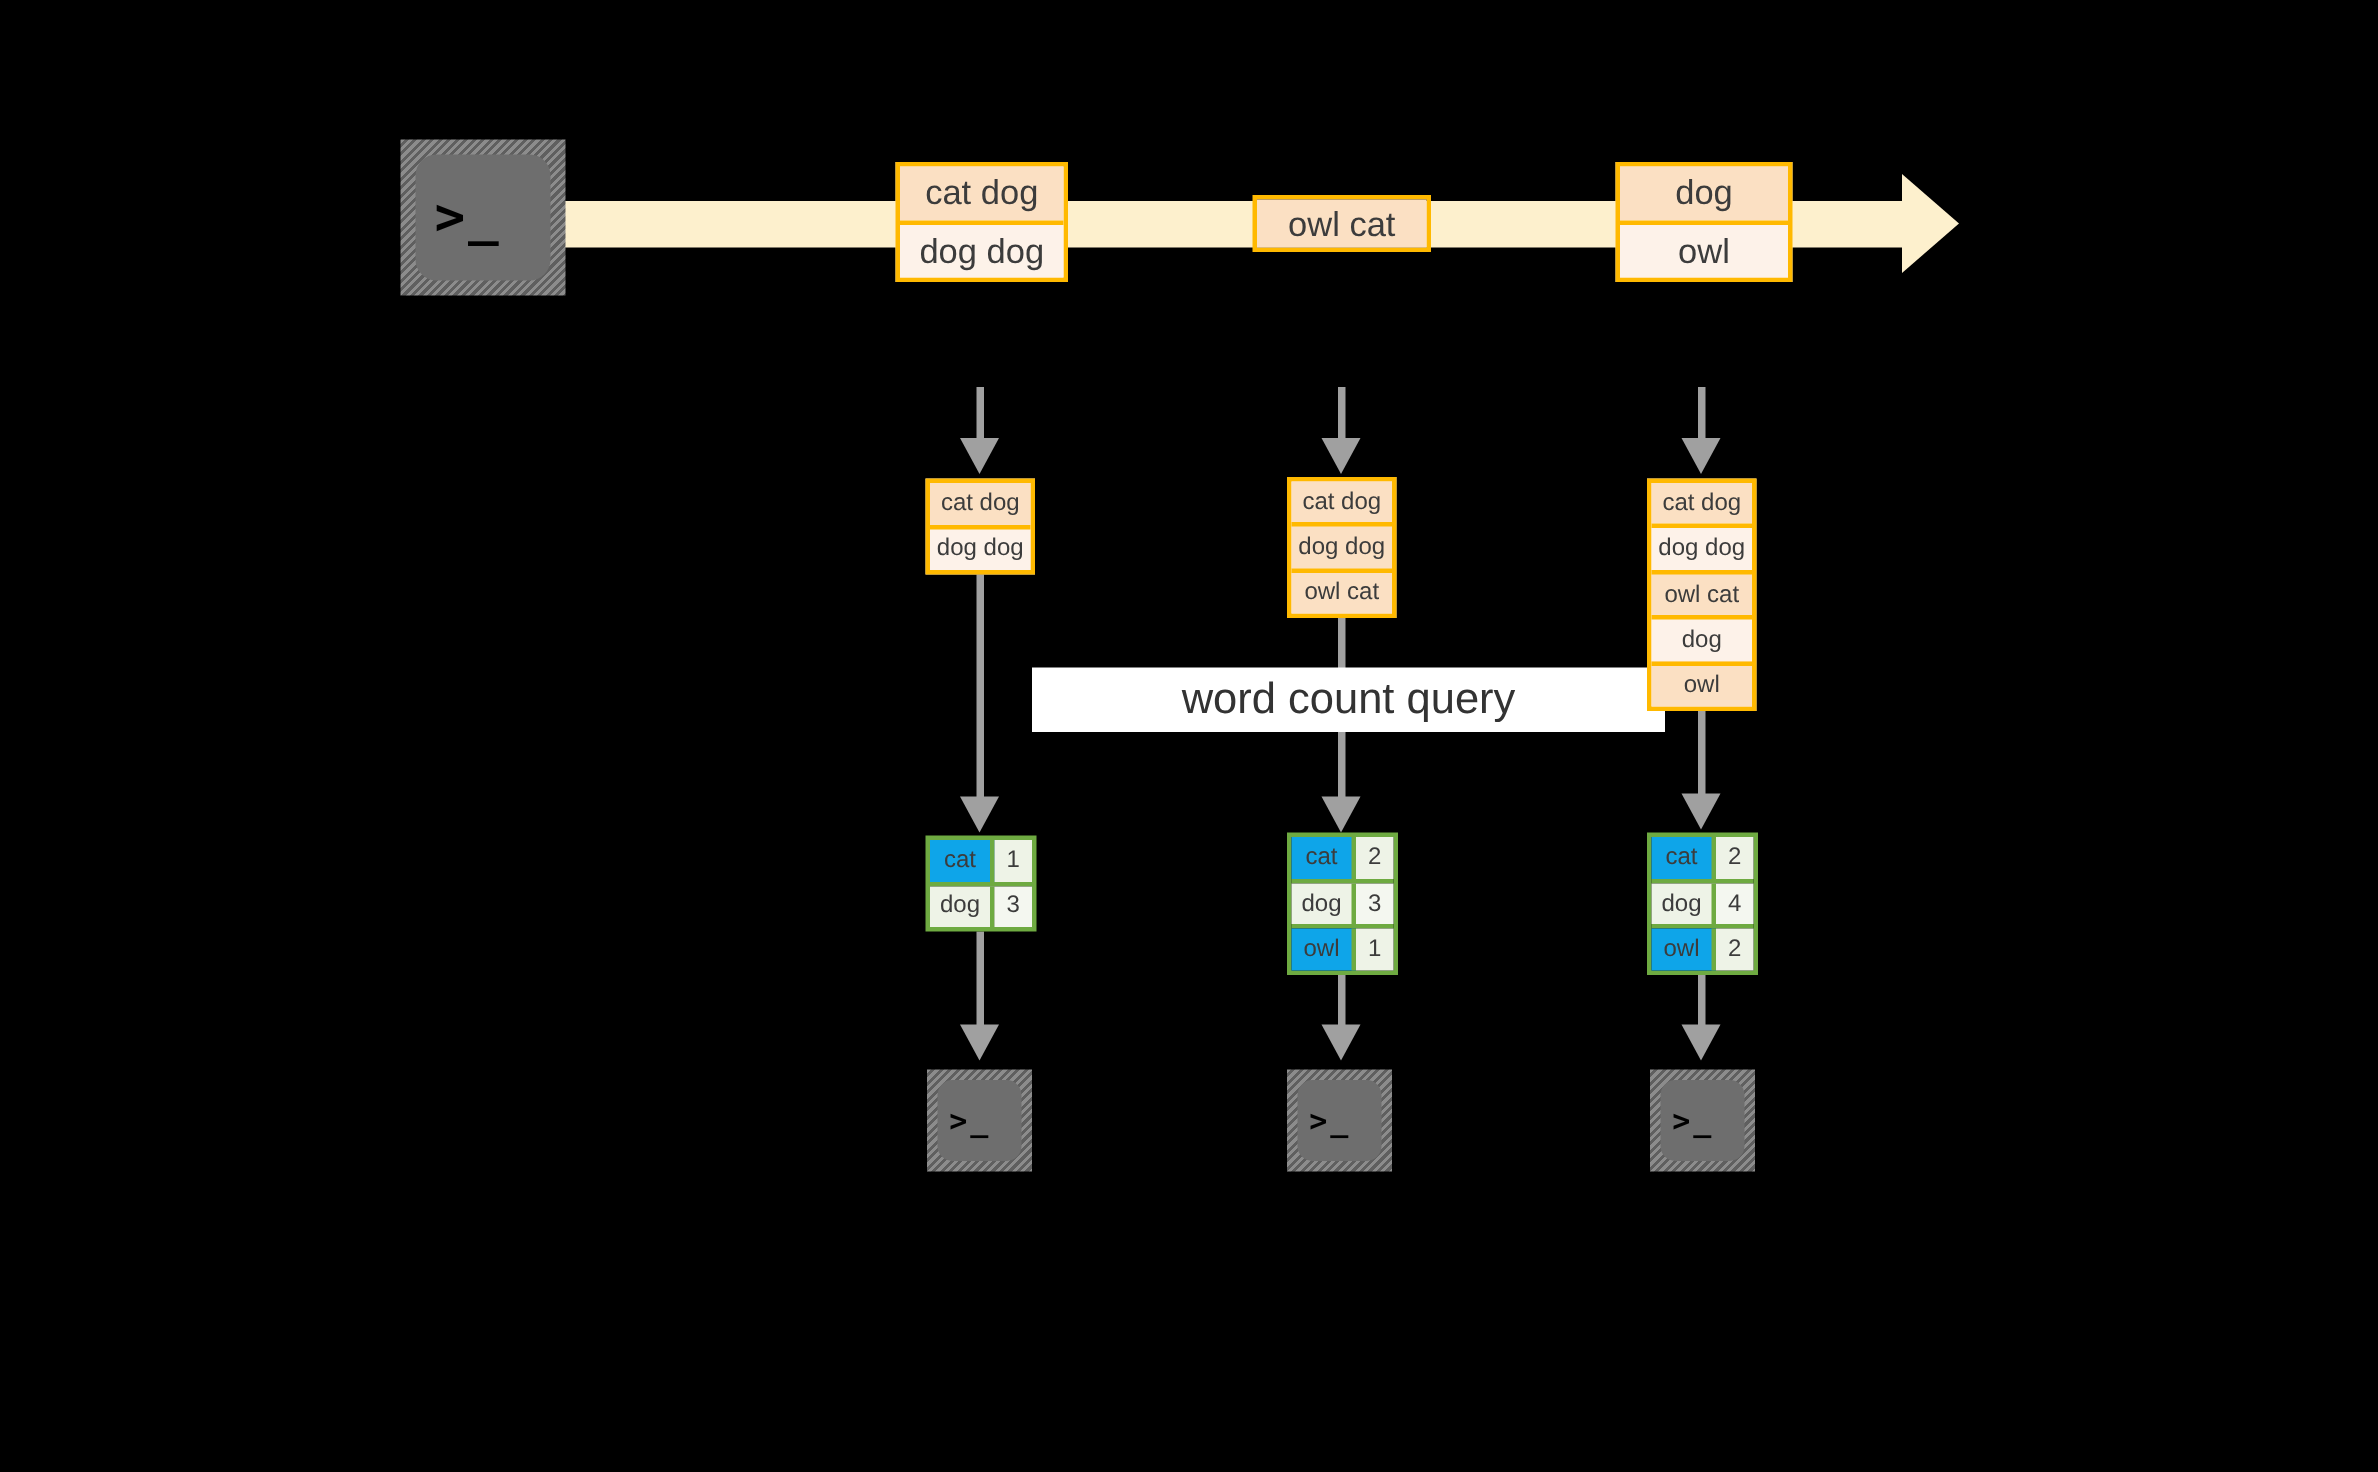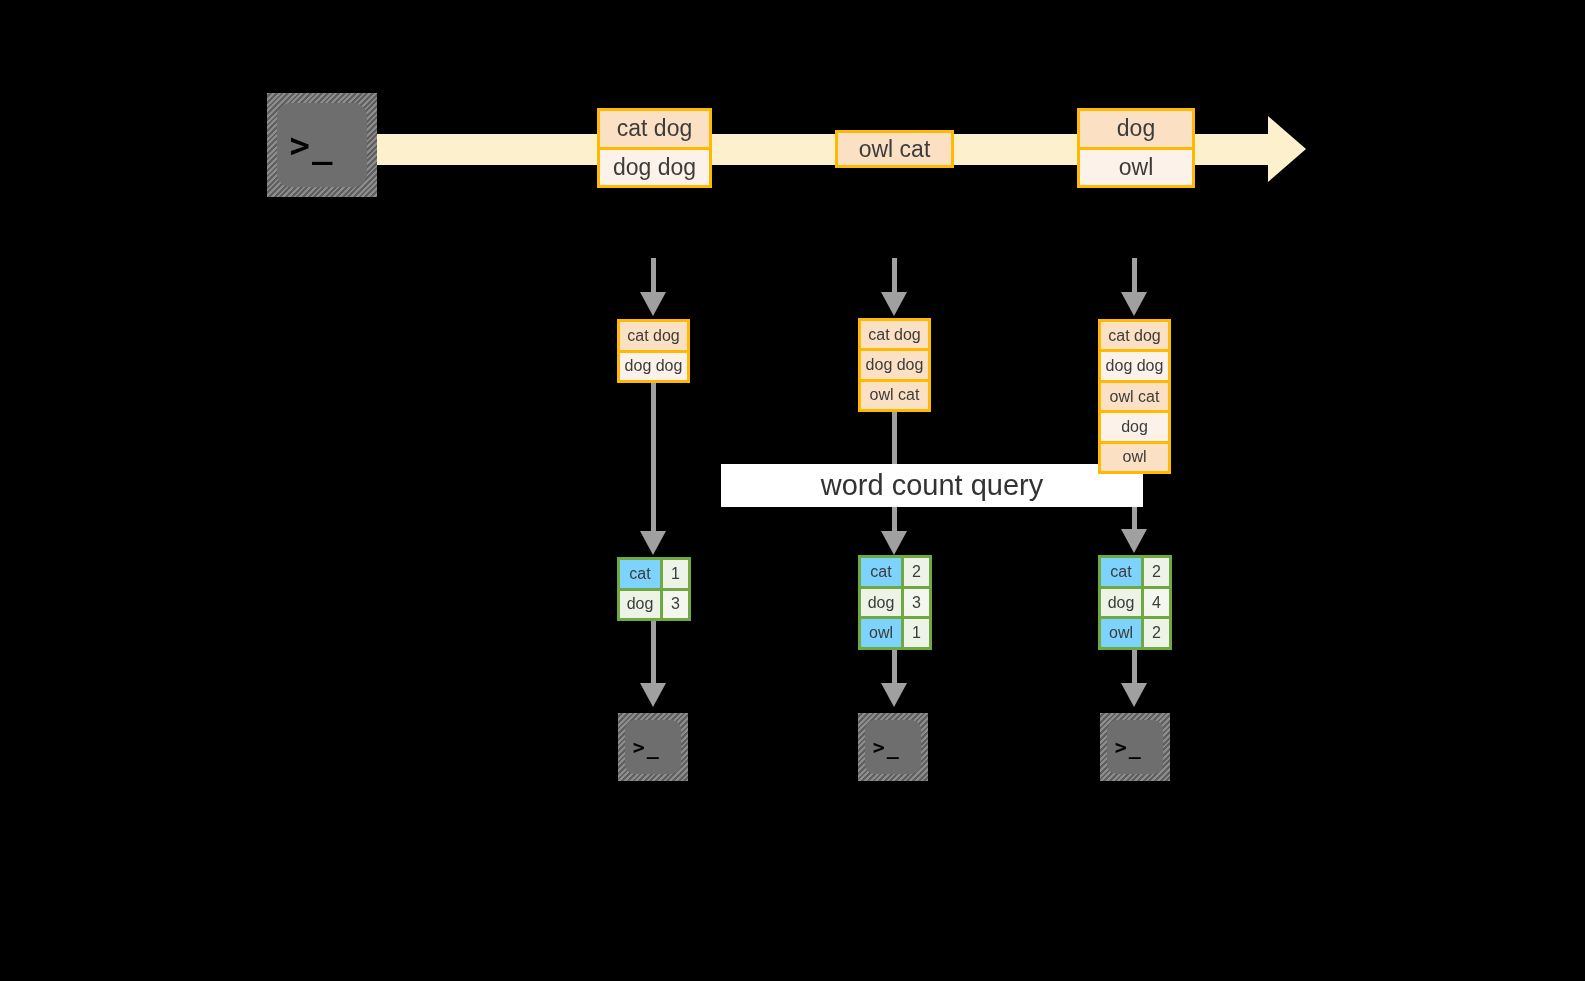--- a/index.html
+++ b/index.html
@@ -104,21 +104,21 @@
     display: flex;
   }
   .grow + .grow { border-top: 3px solid #6eaa41; }
   .gcell-k {
     box-sizing: border-box;
     display: flex;
     align-items: center;
     justify-content: center;
     color: #3c3c3c;
     border-right: 3px solid #6eaa41;
-    background: #7dd3fc;
+    background: #0ea5e9;
   }
   .gcell-v {
     box-sizing: border-box;
     flex: 1 1 auto;
     display: flex;
     align-items: center;
     justify-content: center;
     color: #3c3c3c;
     background: #eef3e7;
   }
@@ -178,21 +178,21 @@
 
   <div class="obox" style="left:835px; top:130px; width:119px; height:38px;">
     <div class="orow dark" style="font-size:23px;">owl cat</div>
   </div>
 
   <div class="obox" style="left:1077px; top:108px; width:118px; height:80px;">
     <div class="orow dark" style="font-size:23px;">dog</div>
     <div class="orow light" style="font-size:23px;">owl</div>
   </div>
 
-  <div class="banner" style="left:688px; top:464px; width:422px; height:43px;margin-left:33px;">
+  <div class="banner" style="left:688px; top:445px; width:422px; height:43px;">
     <span style="font-size:29px;">word count query</span>
   </div>
 
   <div class="v-shaft dashed" style="left:651px; top:258px; height:36px;"></div>
   <div class="v-head" style="left:640px; top:292px;"></div>
 
   <div class="obox" style="left:617px; top:319px; width:73px; height:64px;">
     <div class="orow dark" style="font-size:16px;">cat dog</div>
     <div class="orow light" style="font-size:16px;">dog dog</div>
   </div>

